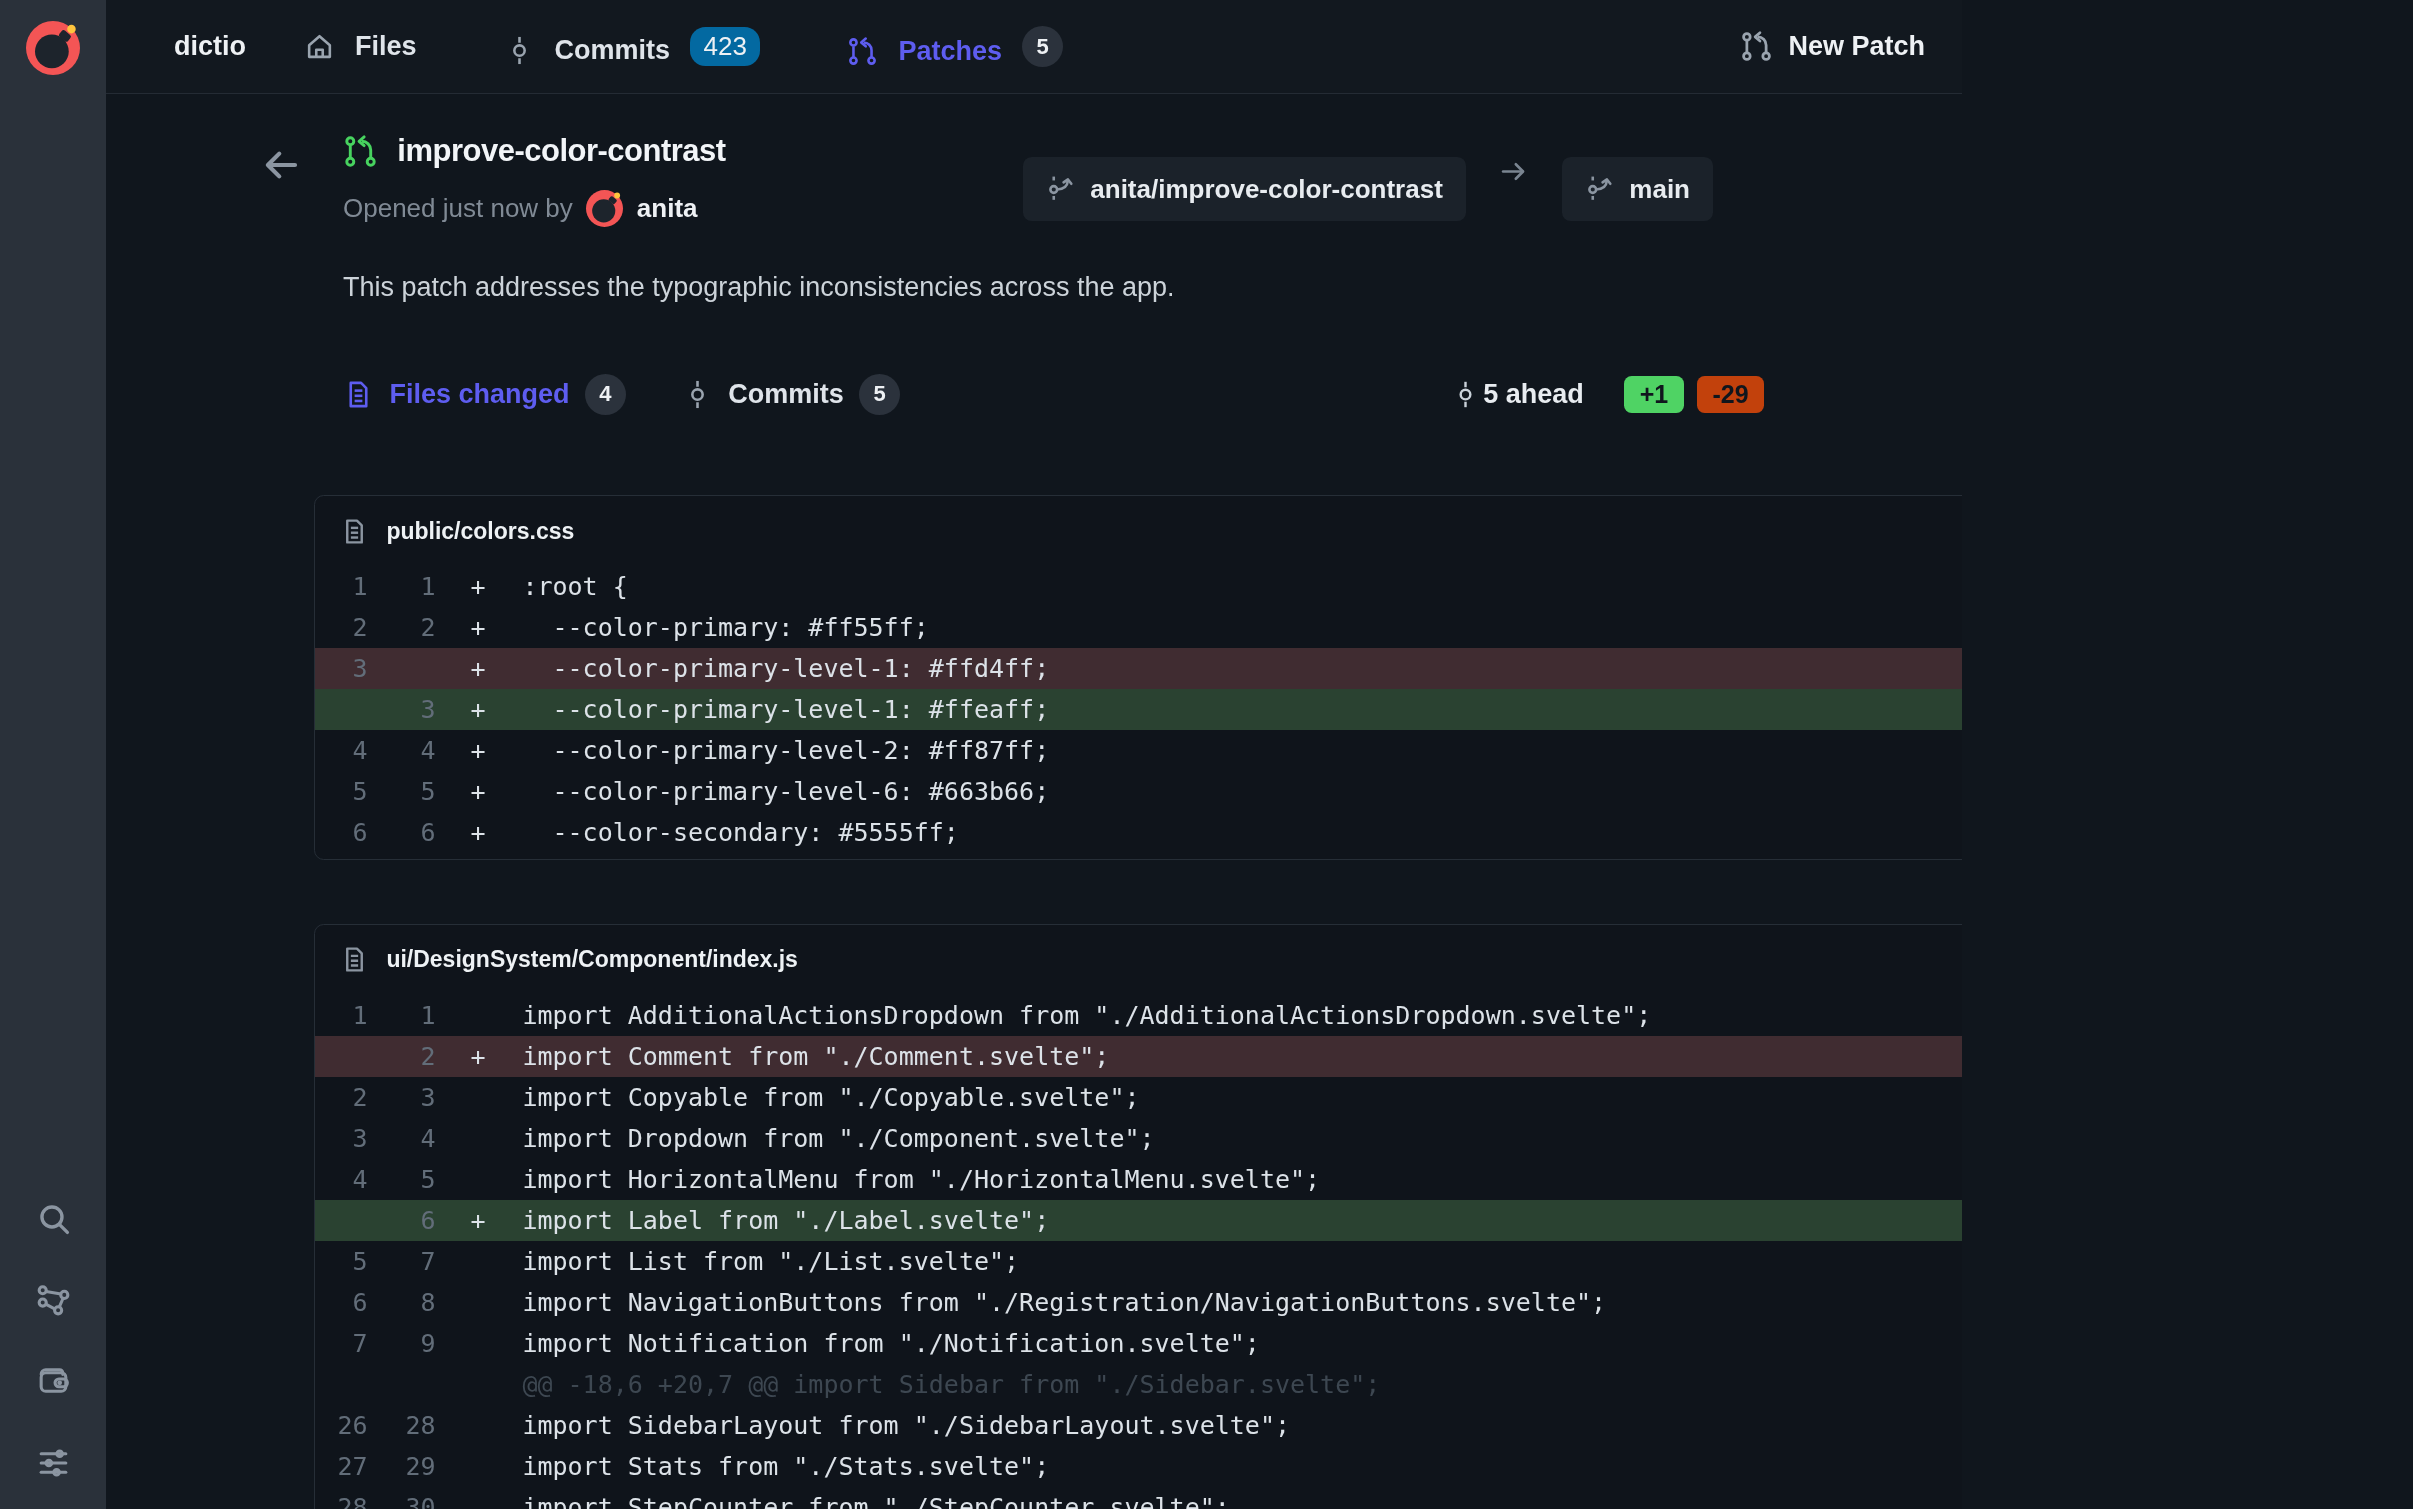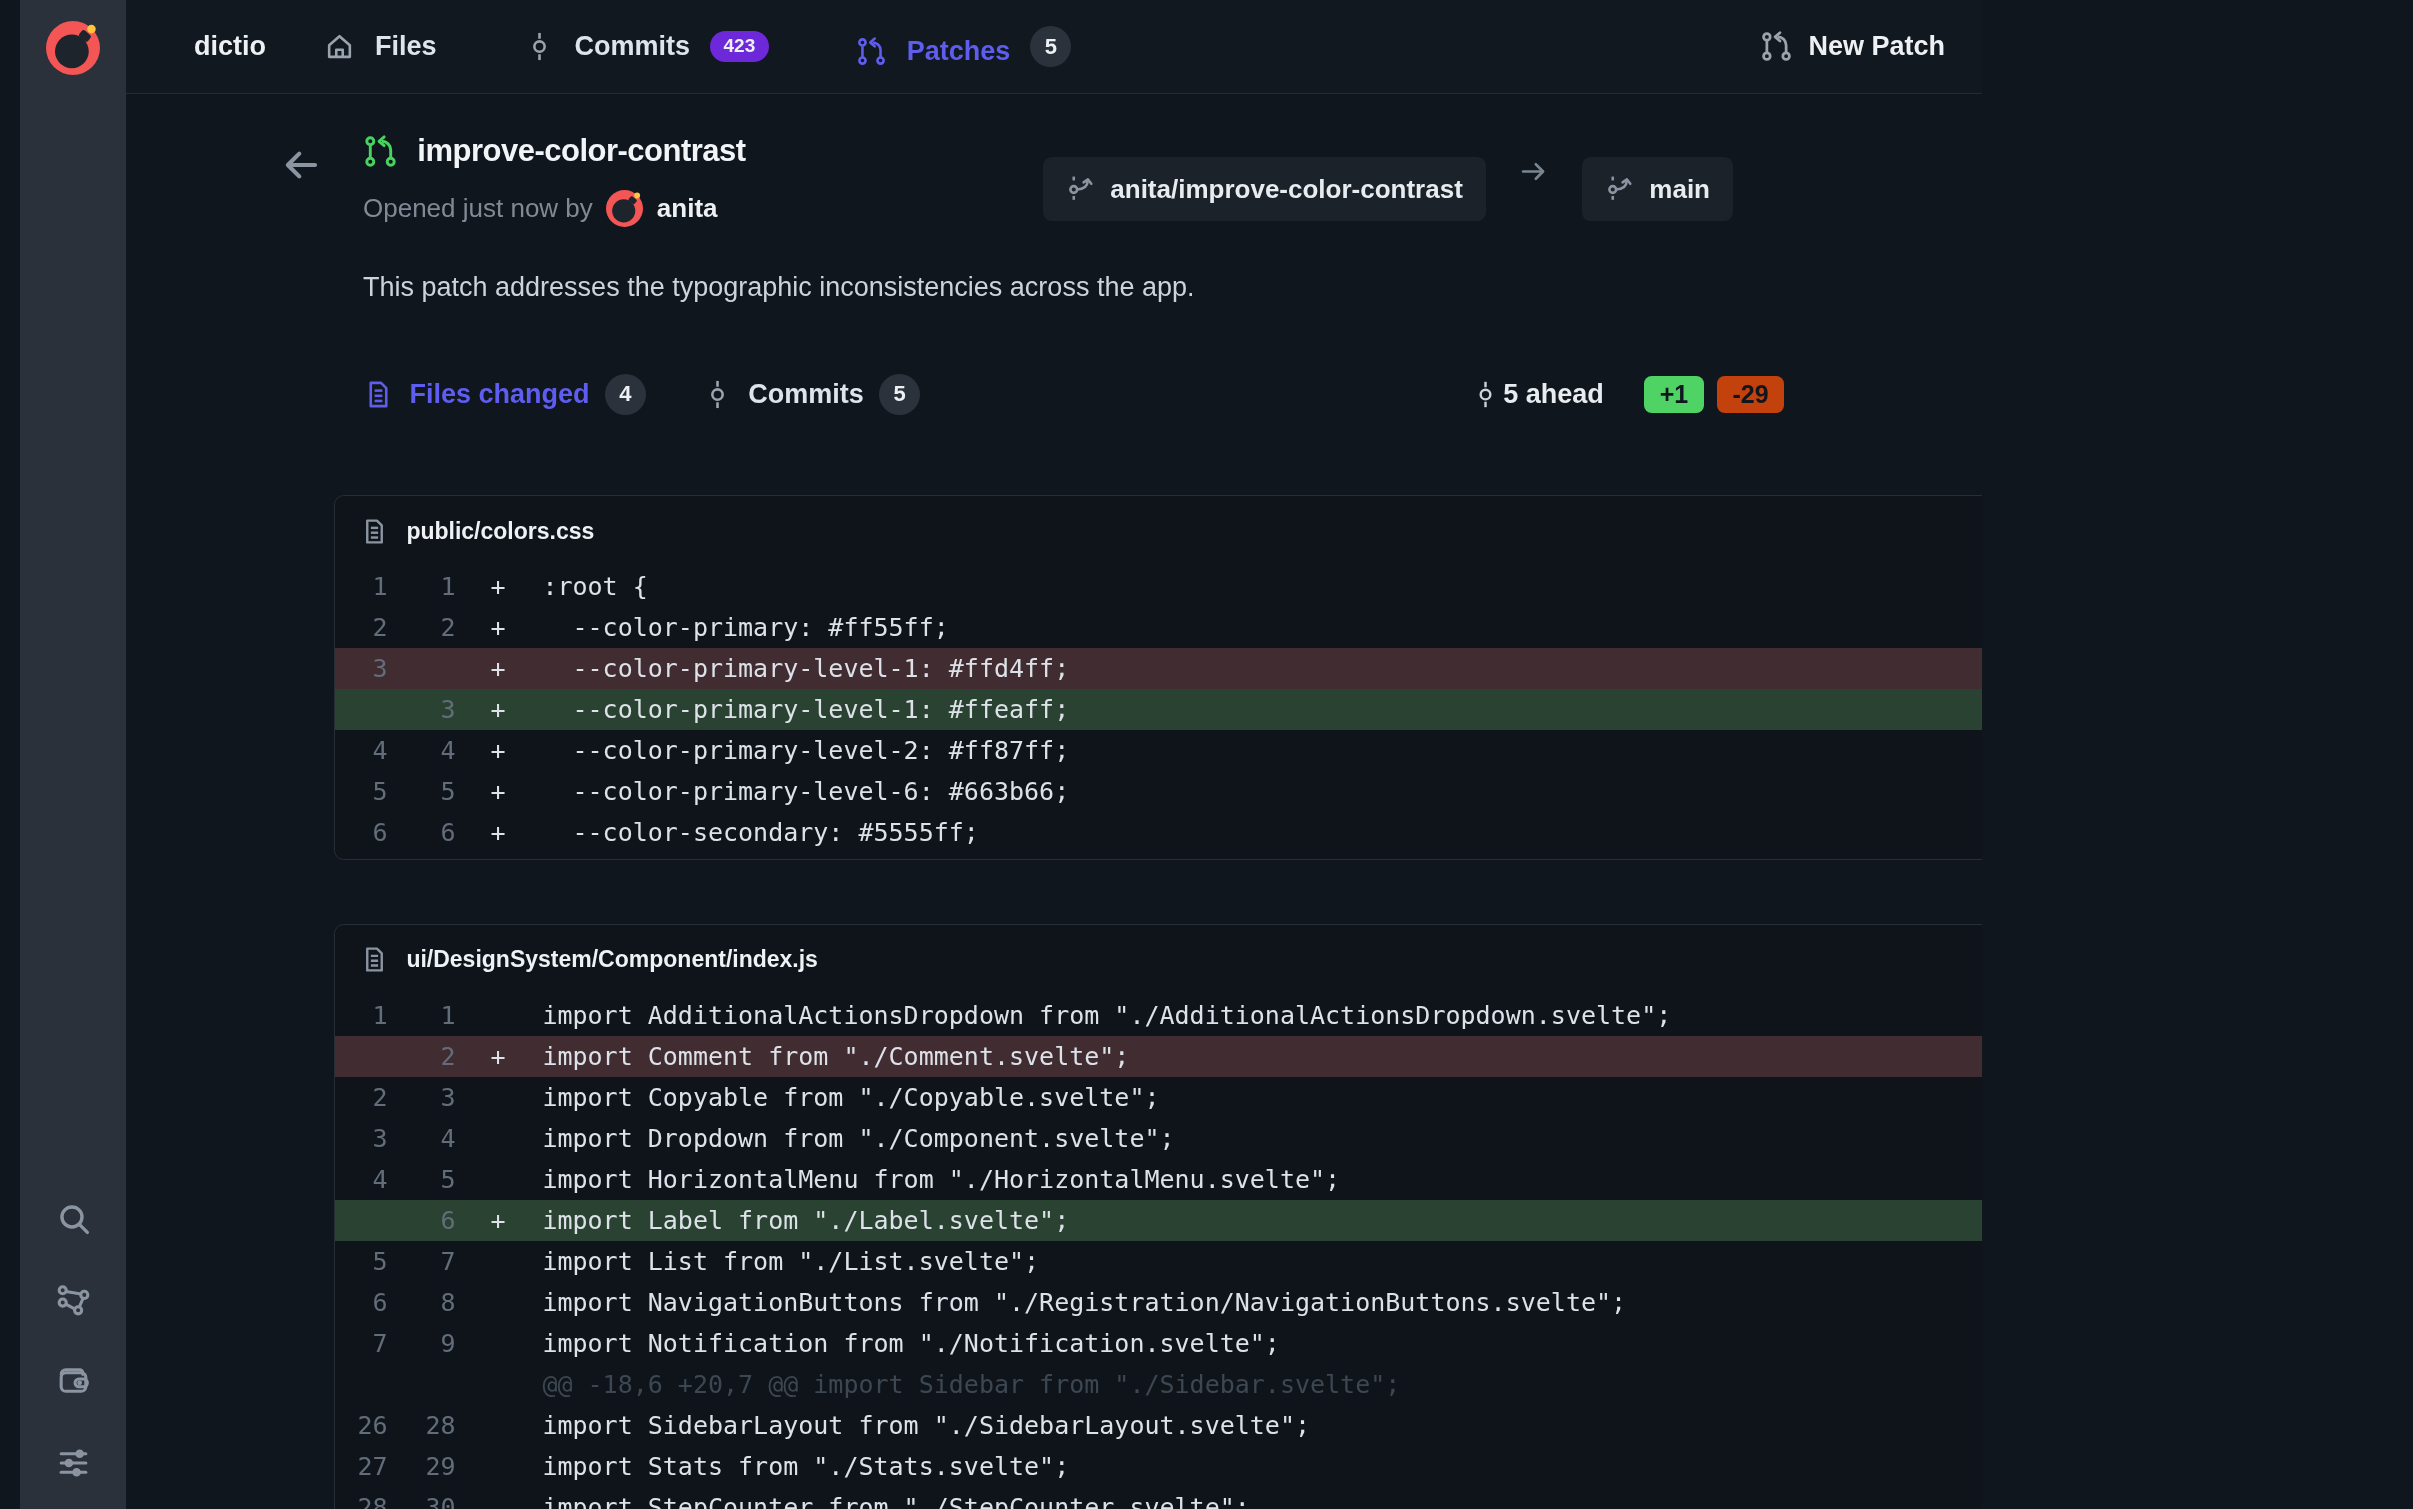--- a/index.html
+++ b/index.html
@@ -1,39 +1,39 @@
 <!DOCTYPE html>
 <html><head>
 <meta charset="utf-8">
 <style>
   * { margin:0; padding:0; box-sizing:border-box; }
   html,body { width:2414px; height:1509px; overflow:hidden; background:#10161d;
               font-family:"Liberation Sans", sans-serif; }
-  .app { position:relative; width:1962px; height:1509px; overflow:hidden;margin-left:20px; }
+  .app { position:relative; width:1962px; height:1509px; overflow:hidden; }
 
   
   .sidebar { position:absolute; left:0; top:0; width:106px; height:100%;
              background:#2a313a; z-index:5; }
   .logo { position:absolute; left:26px; top:21px; width:54px; height:54px;
           border-radius:50%; background:#f45555; display:flex; align-items:center; justify-content:center; }
   .side-icons { position:absolute; left:0; bottom:29px; width:106px;
                 display:flex; flex-direction:column; align-items:center; gap:44px; }
   .side-icons svg { width:37px; height:37px; stroke:#8b95a1; }
 
   
   .topbar { position:absolute; left:106px; top:0; right:0; height:94px;
             background:#12181f; border-bottom:1.9px solid #242b34;
             display:flex; align-items:center; padding:0 37px 0 68px; }
   .brand { color:#eef1f4; font-size:27px; font-weight:700; margin-right:58px; }
   .nav-item { display:flex; align-items:flex-end; gap:20px; margin-right:87px;
               color:#dfe4ea; font-size:27px; font-weight:700; cursor:pointer; }
   .nav-item svg { width:31px; height:31px; stroke:#9aa4af; }
   .nav-item.active { color:#5e5df0; }
   .nav-item.active svg { stroke:#5e5df0; }
-  .pill-badge { background:#6d28d9; color:#eef1f4; font-size:19px; font-weight:700;
+  .pill-badge { background:#0369a1; color:#eef1f4; font-size:26px; font-weight:400;
                 border-radius:15.4px; padding:3.9px 13.5px; line-height:1.2; }
   .round-badge { background:#2b323c; color:#eef1f4; font-size:22px; font-weight:700;
                  min-width:41px; height:41px; border-radius:50%;
                  display:flex; align-items:center; justify-content:center; }
   .topbar-spacer { flex:1; }
   .new-patch { display:flex; align-items:center; gap:15.4px; color:#eef1f4;
                font-size:27px; font-weight:700; cursor:pointer; }
   .new-patch svg { width:33px; height:33px; stroke:#9aa4af; }
 
   

